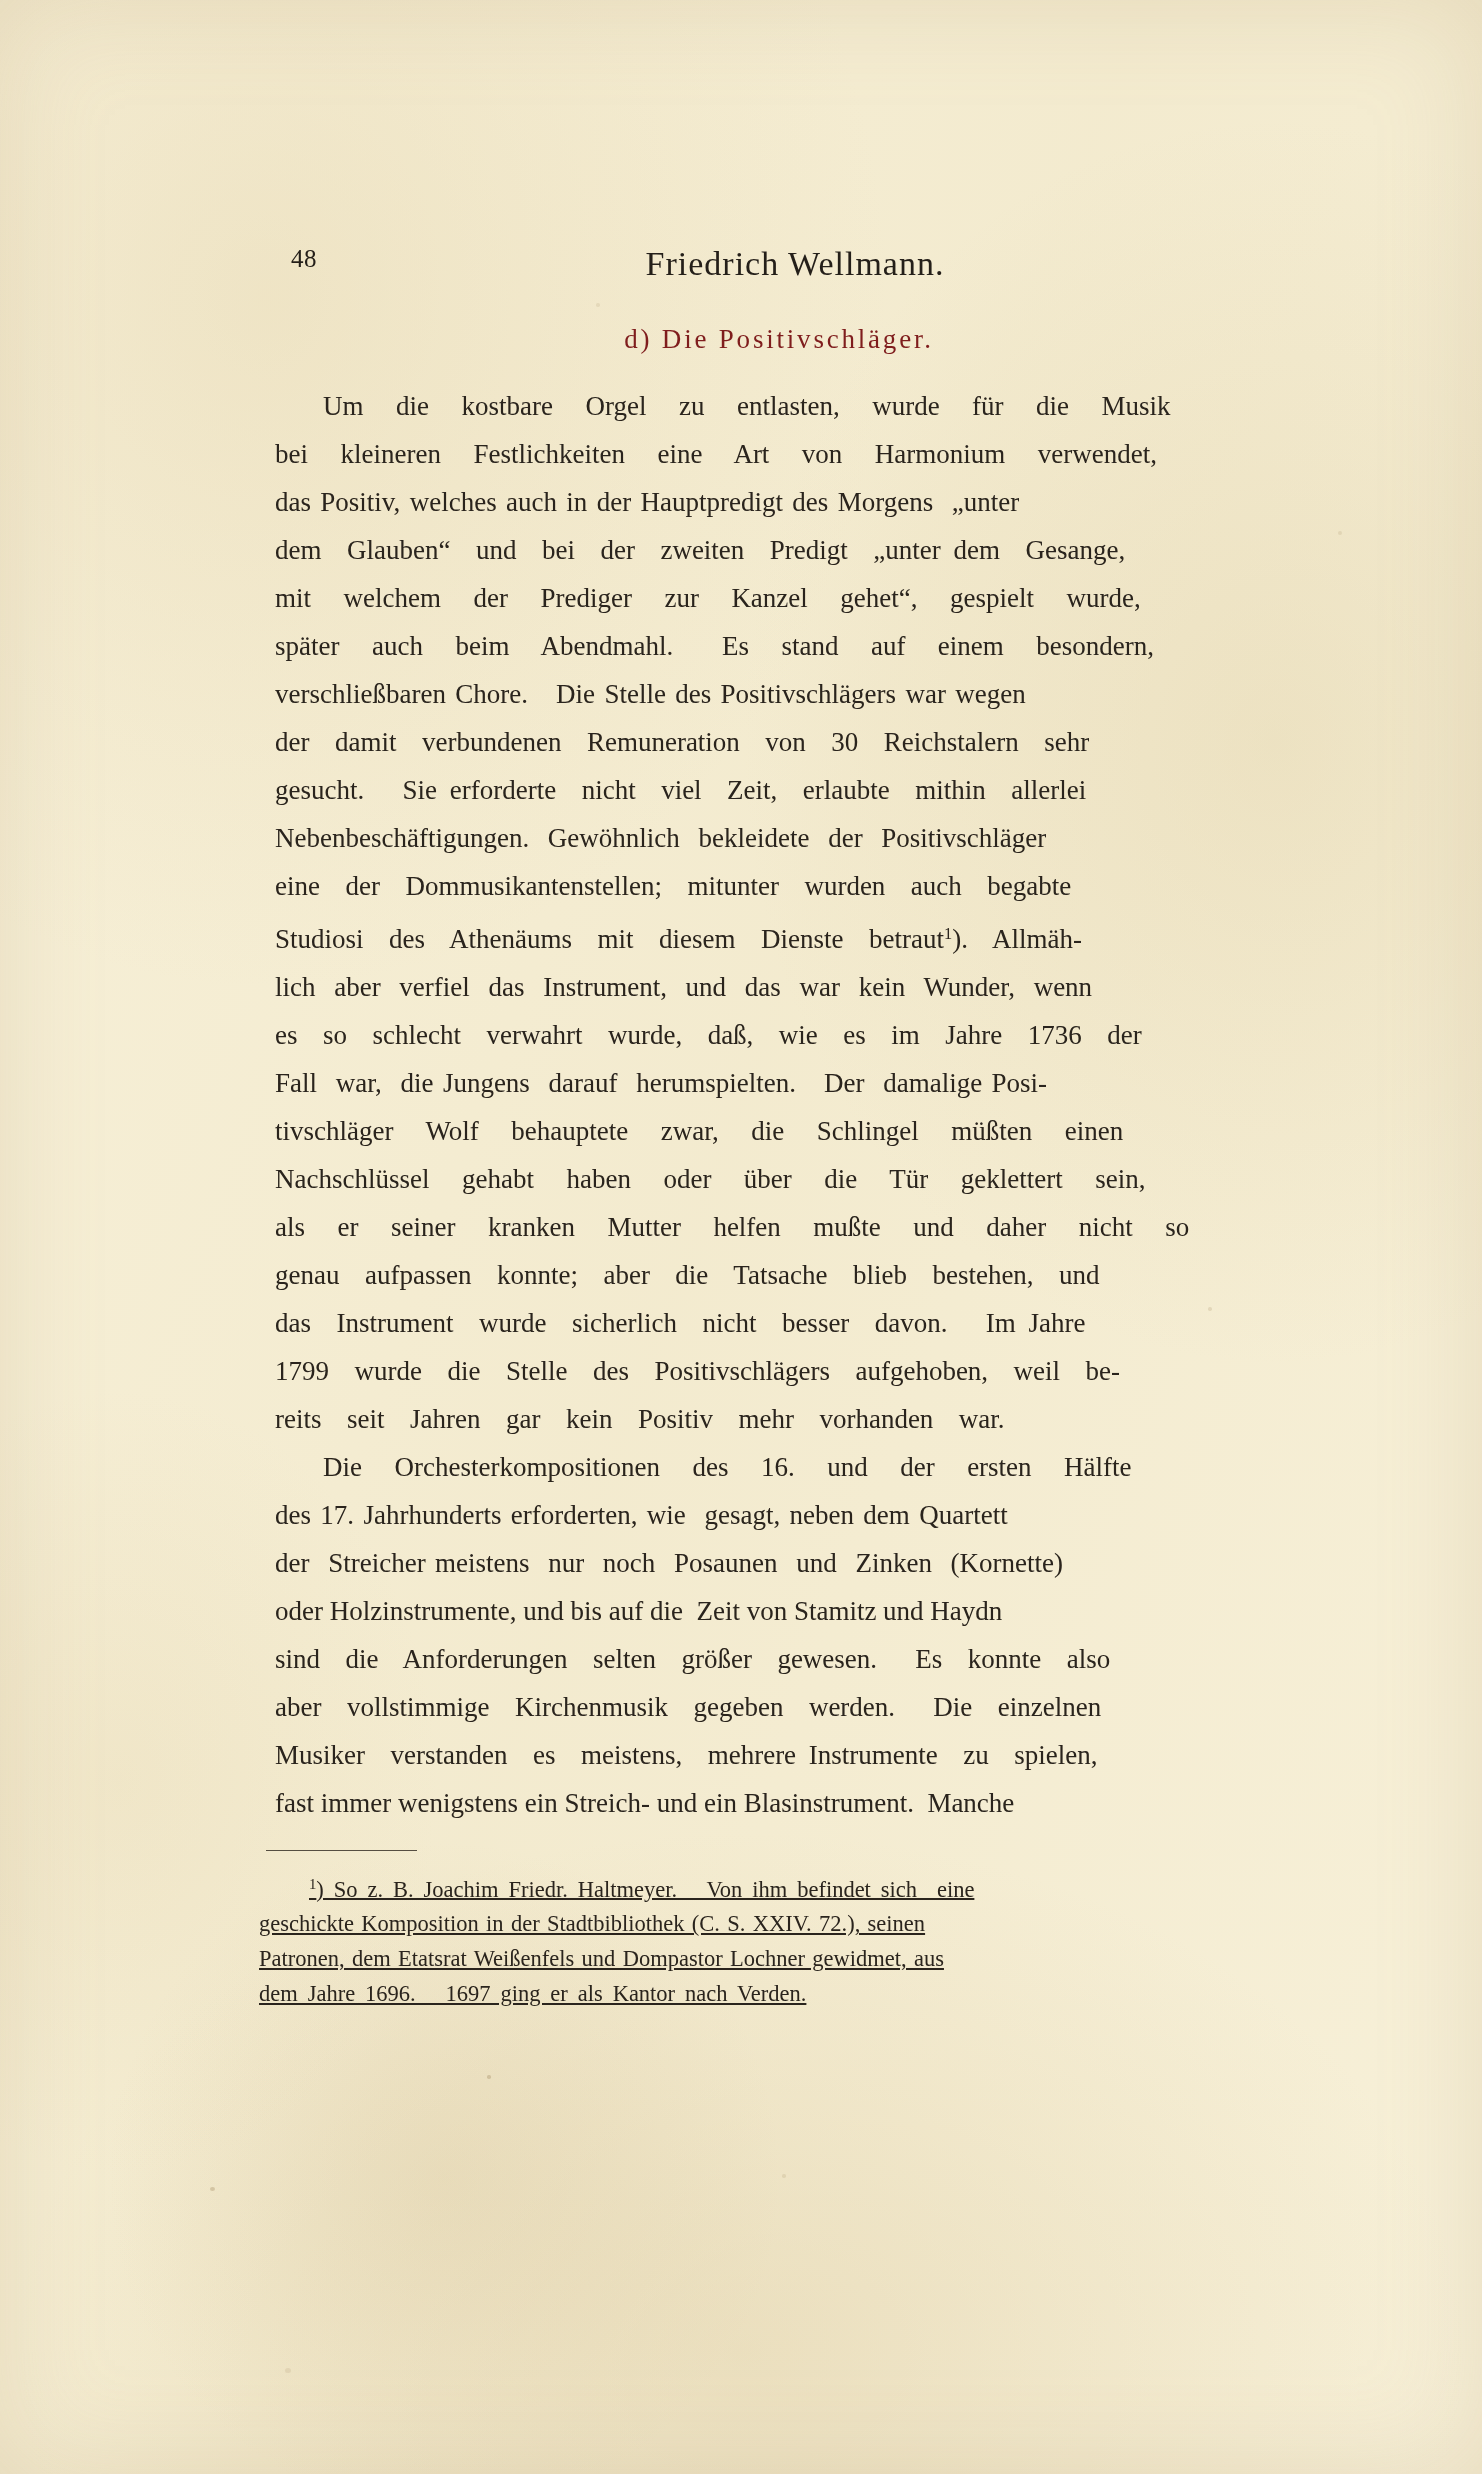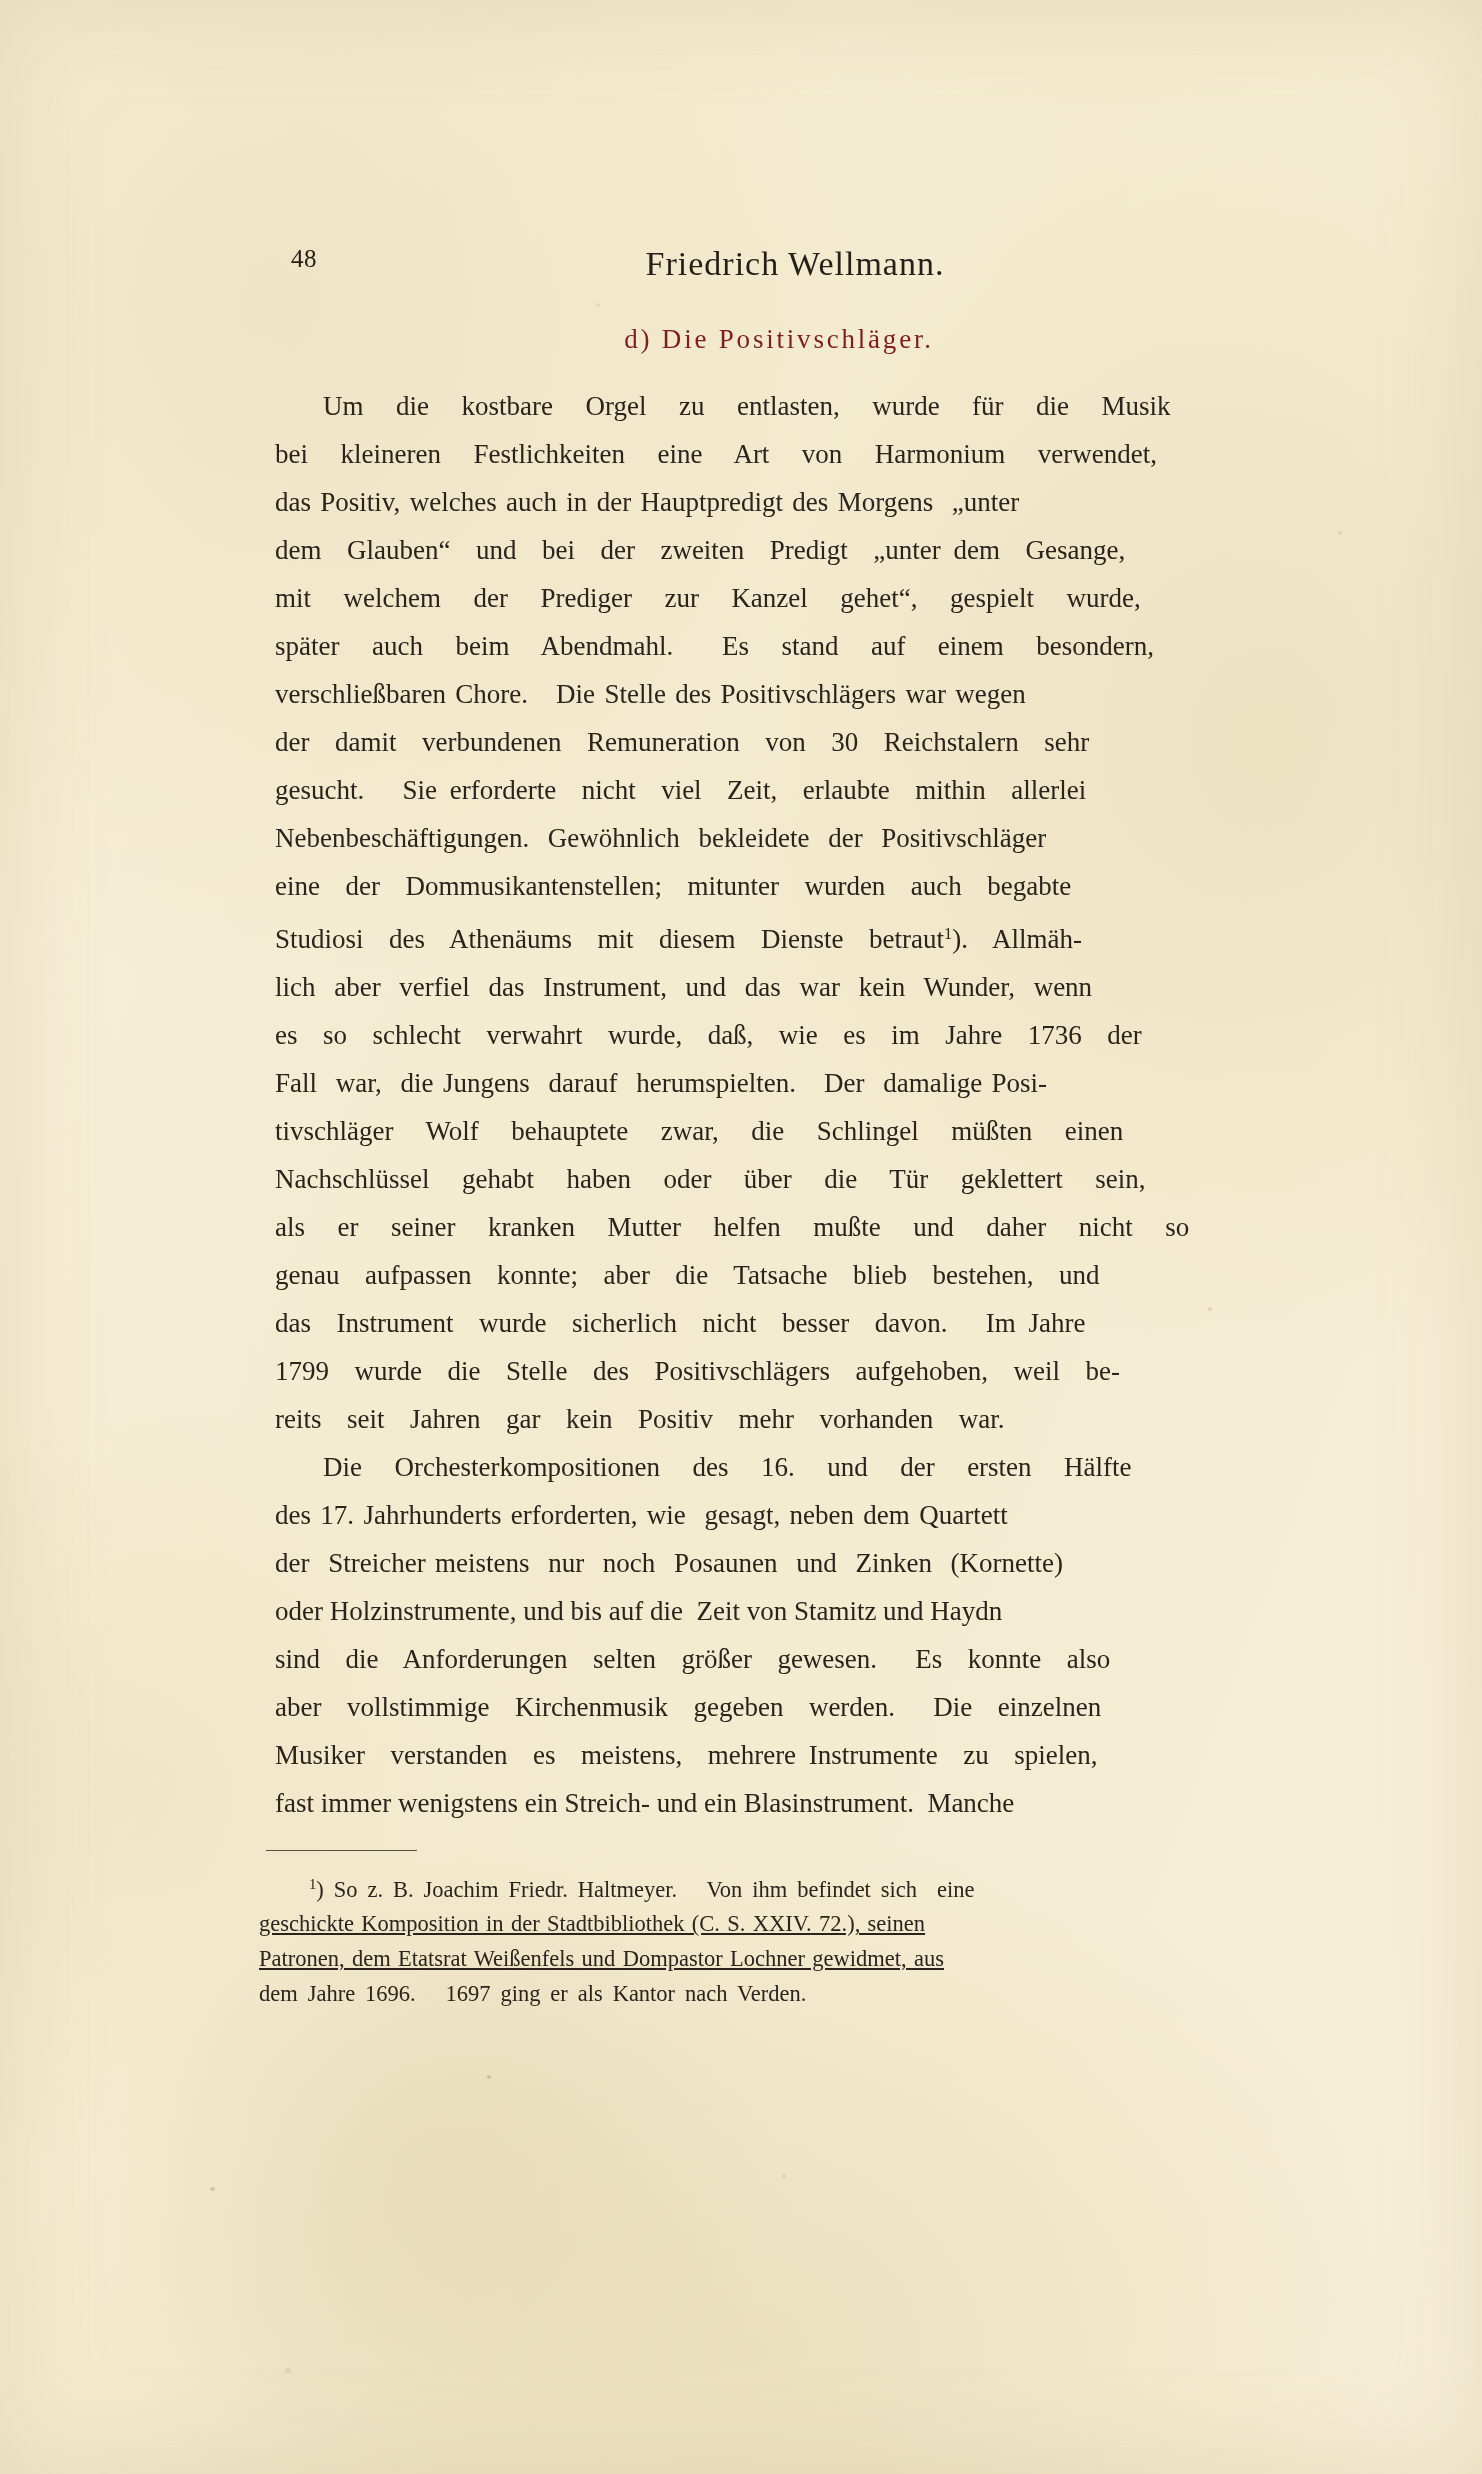--- a/index.html
+++ b/index.html
@@ -127,21 +127,21 @@
     opacity: .85;
   }
   .fline {
     display: block;
     font-size: 22.5px;
     line-height: 35px;
     color: #2a241d;
     white-space: pre;
   }
   .fws1 { word-spacing: 1.7px; text-decoration: underline; }
-  .fws2 { word-spacing: 4.3px; }
+  .fws2 { word-spacing: 4.3px; text-decoration: underline; }
   .fn-indent { padding-left: 50px; }
   sup.fnmark {
     font-size: 14.7px;
     vertical-align: 7.8px;
   }
 
   
   .speck {
     position: absolute;
     background: rgba(150,124,80,.30);

